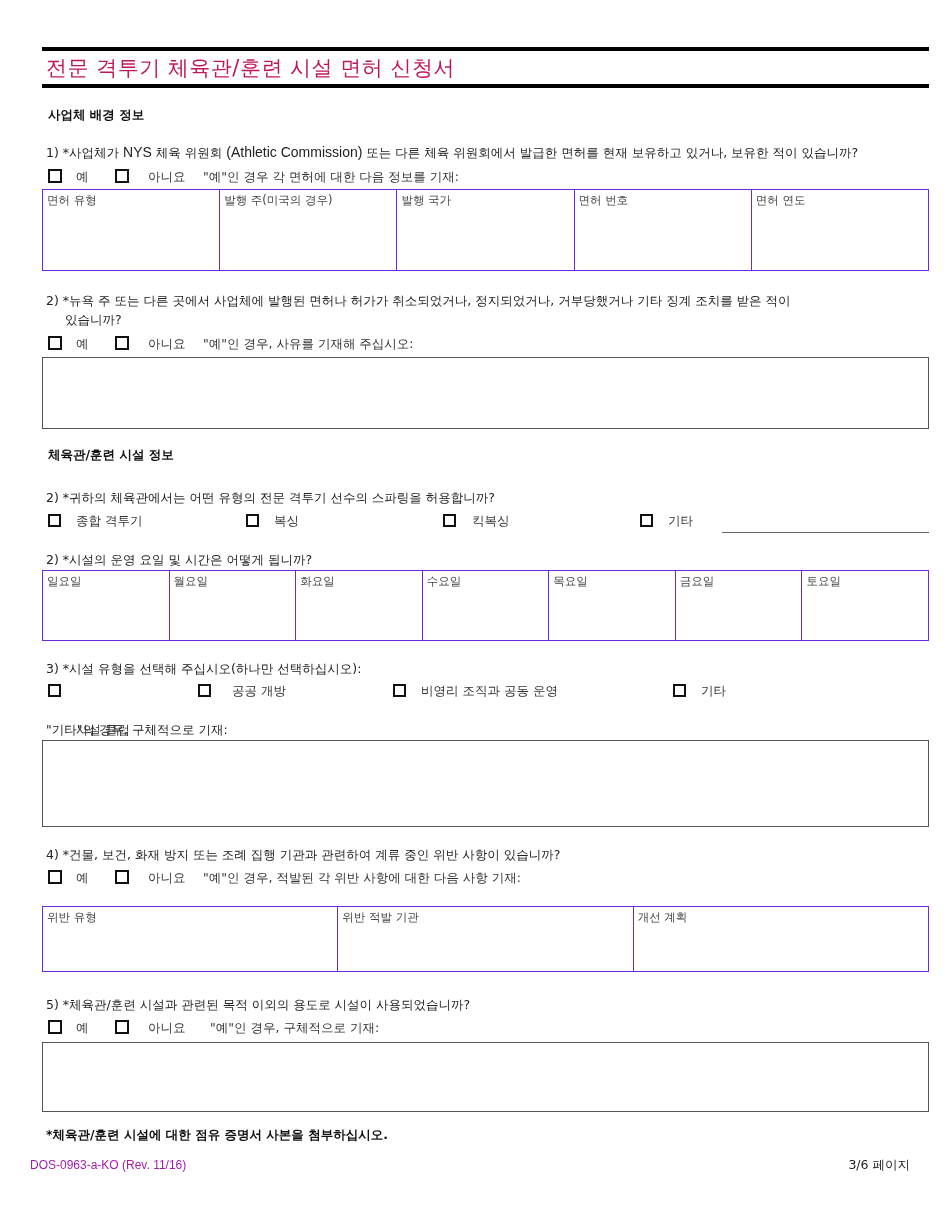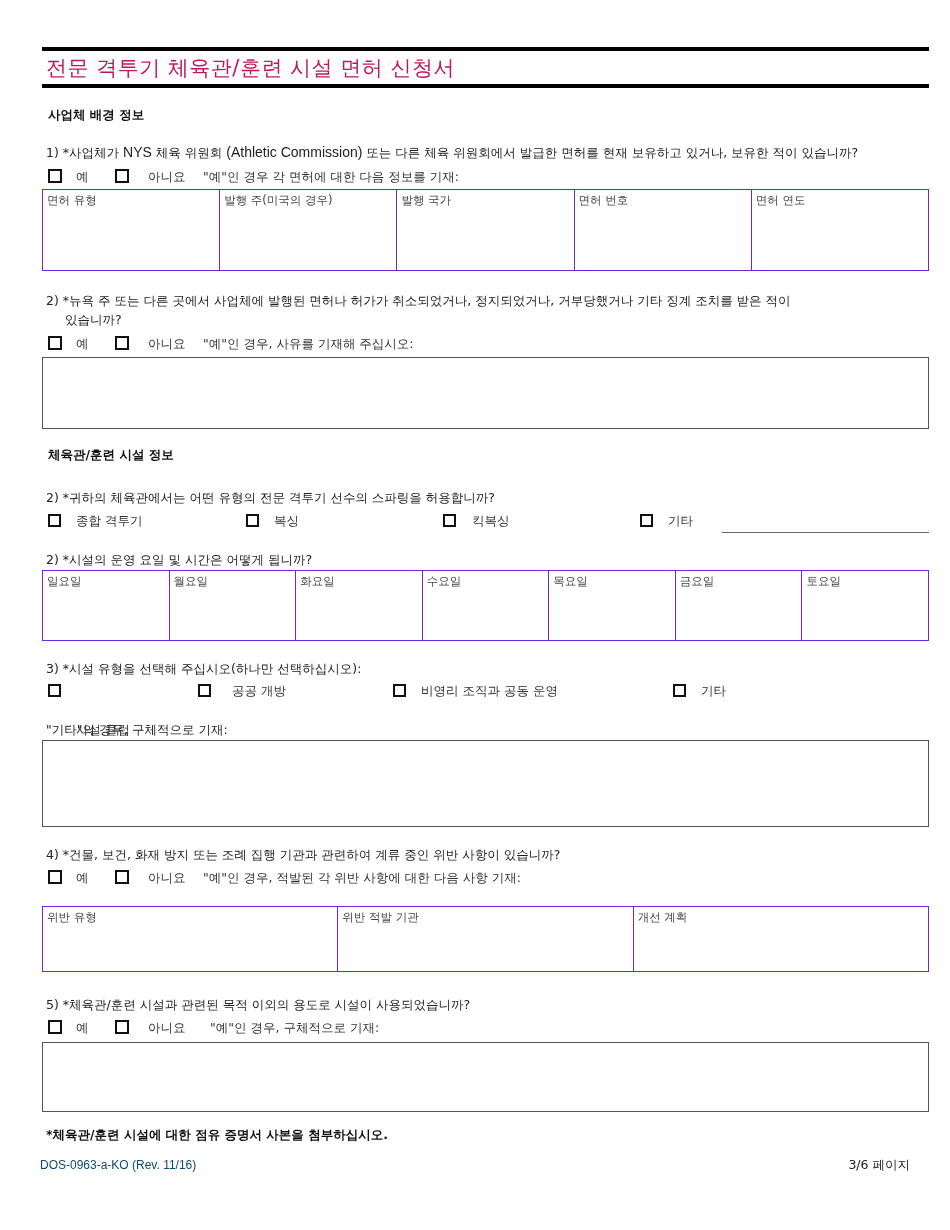--- a/index.html
+++ b/index.html
@@ -11,21 +11,21 @@
   .q { position: absolute; left: 46px; font-size: 12.5px; color: #222; line-height: 19px; }
   .q .latin { font-family: "Liberation Sans", sans-serif; font-size: 14px; }
   .cb { position: absolute; width: 10px; height: 10px; border: 2px solid #111; background: #fff; }
   .cb.sm { width: 9px; height: 9px; }
   .lbl { position: absolute; font-size: 12.5px; color: #333; }
   table.grid { position: absolute; left: 42px; width: 887px; border-collapse: collapse; table-layout: fixed; }
   table.grid td { border: 1px solid #6d28d9; vertical-align: top; font-size: 11.5px; color: #444;
                   padding: 3px 4px; }
   .box { position: absolute; left: 42px; width: 885px; border: 1px solid #555; background: #fff; }
   .hline { position: absolute; height: 1px; background: #666; }
-  .footer-left { position: absolute; left: 40px; top: 1158px; font-family: "Liberation Sans", sans-serif; font-size: 12px; color: #0c4a6e; }
+  .footer-left { position: absolute; left: 30px; top: 1158px; font-family: "Liberation Sans", sans-serif; font-size: 12px; color: #a21caf; }
   .footer-right { position: absolute; right: 40px; top: 1157px; font-size: 12.5px; color: #222; }
   .note { position: absolute; left: 46px; top: 1127px; font-size: 12.5px; font-weight: bold; color: #111; }
 </style>
 </head>
 <body>
 
 <div class="rule" style="top:47px;"></div>
 <div class="title">전문 격투기 체육관/훈련 시설 면허 신청서</div>
 <div class="rule" style="top:84px;"></div>
 

